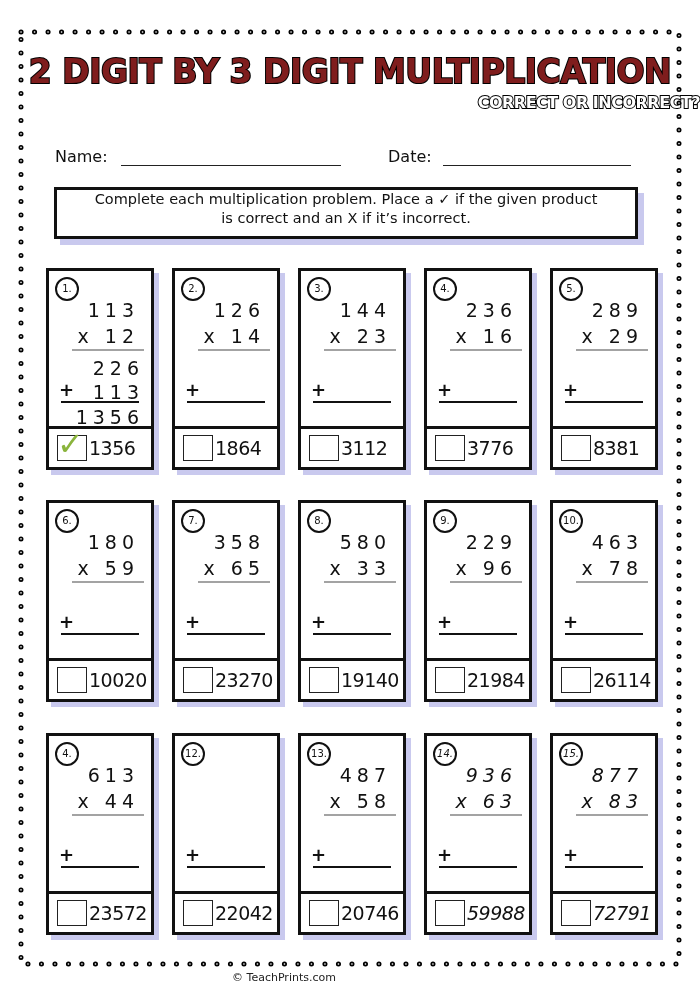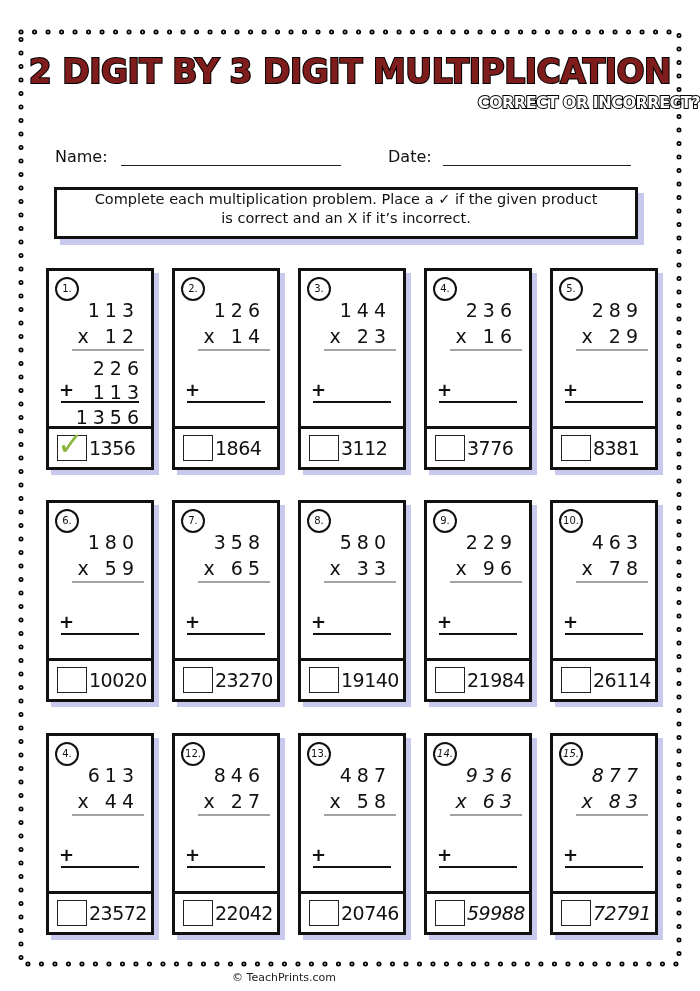--- a/index.html
+++ b/index.html
@@ -165,21 +165,20 @@
       <div class="nums"><div>613</div><div class="mul">x 44</div></div>
       <div class="plus-row">+</div>
       <div class="sum-line"></div>
       <div class="answer">
         <div class="box"></div>
         <div class="given">23572</div>
       </div>
     </div>
     <div class="card" style="left: 172px; top: 733px;">
       <div class="num">12.</div>
-      <div class="nums"><div>846</div><div class="mul">x 27</div></div>
       <div class="plus-row">+</div>
       <div class="sum-line"></div>
       <div class="answer">
         <div class="box"></div>
         <div class="given">22042</div>
       </div>
     </div>
     <div class="card" style="left: 298px; top: 733px;">
       <div class="num">13.</div>
       <div class="nums"><div>487</div><div class="mul">x 58</div></div>

